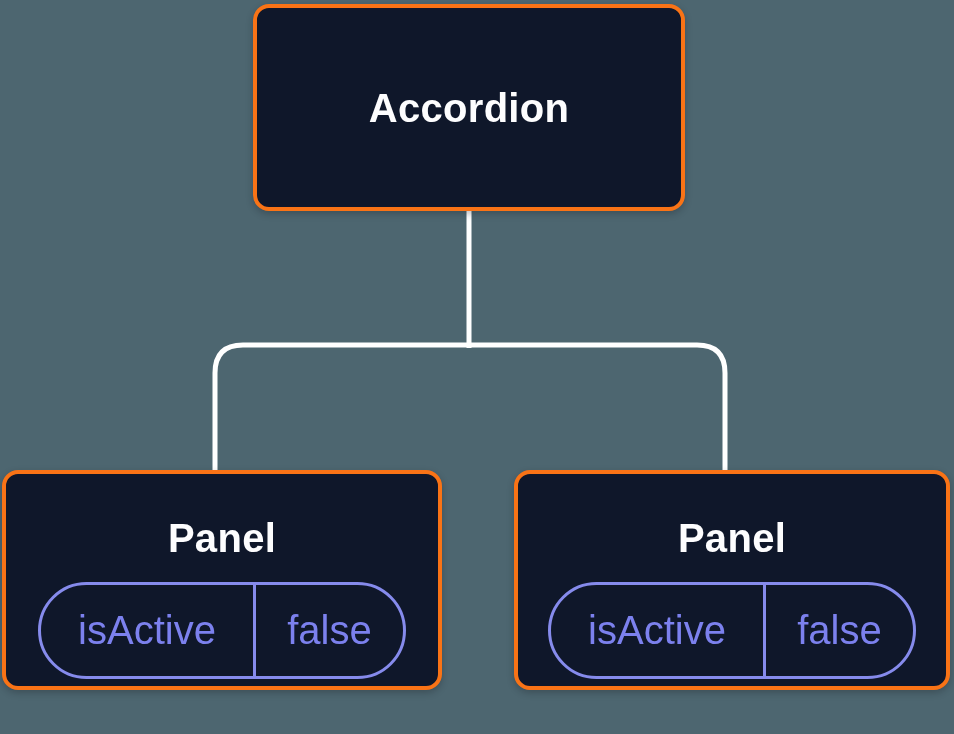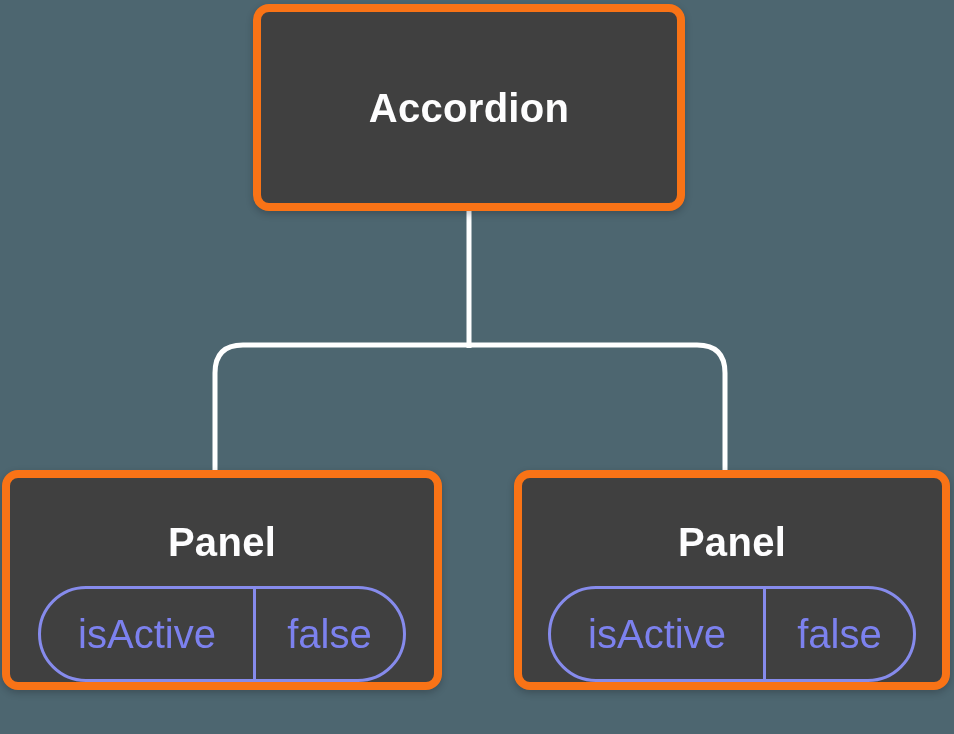--- a/index.html
+++ b/index.html
@@ -12,22 +12,22 @@
     font-family: "Liberation Sans", sans-serif;
   }
   .connectors {
     position: absolute;
     left: 0; top: 0;
     width: 954px; height: 734px;
   }
   .node {
     position: absolute;
     box-sizing: border-box;
-    background: #404040;
-    border: 8px solid #f97316;
+    background: #0f172a;
+    border: 4px solid #f97316;
     border-radius: 16px;
     box-shadow: 0 3px 7px rgba(20, 24, 32, 0.28);
   }
   .node-root {
     left: 253px; top: 4px;
     width: 432px; height: 207px;
     display: flex;
     align-items: center;
     justify-content: center;
   }

